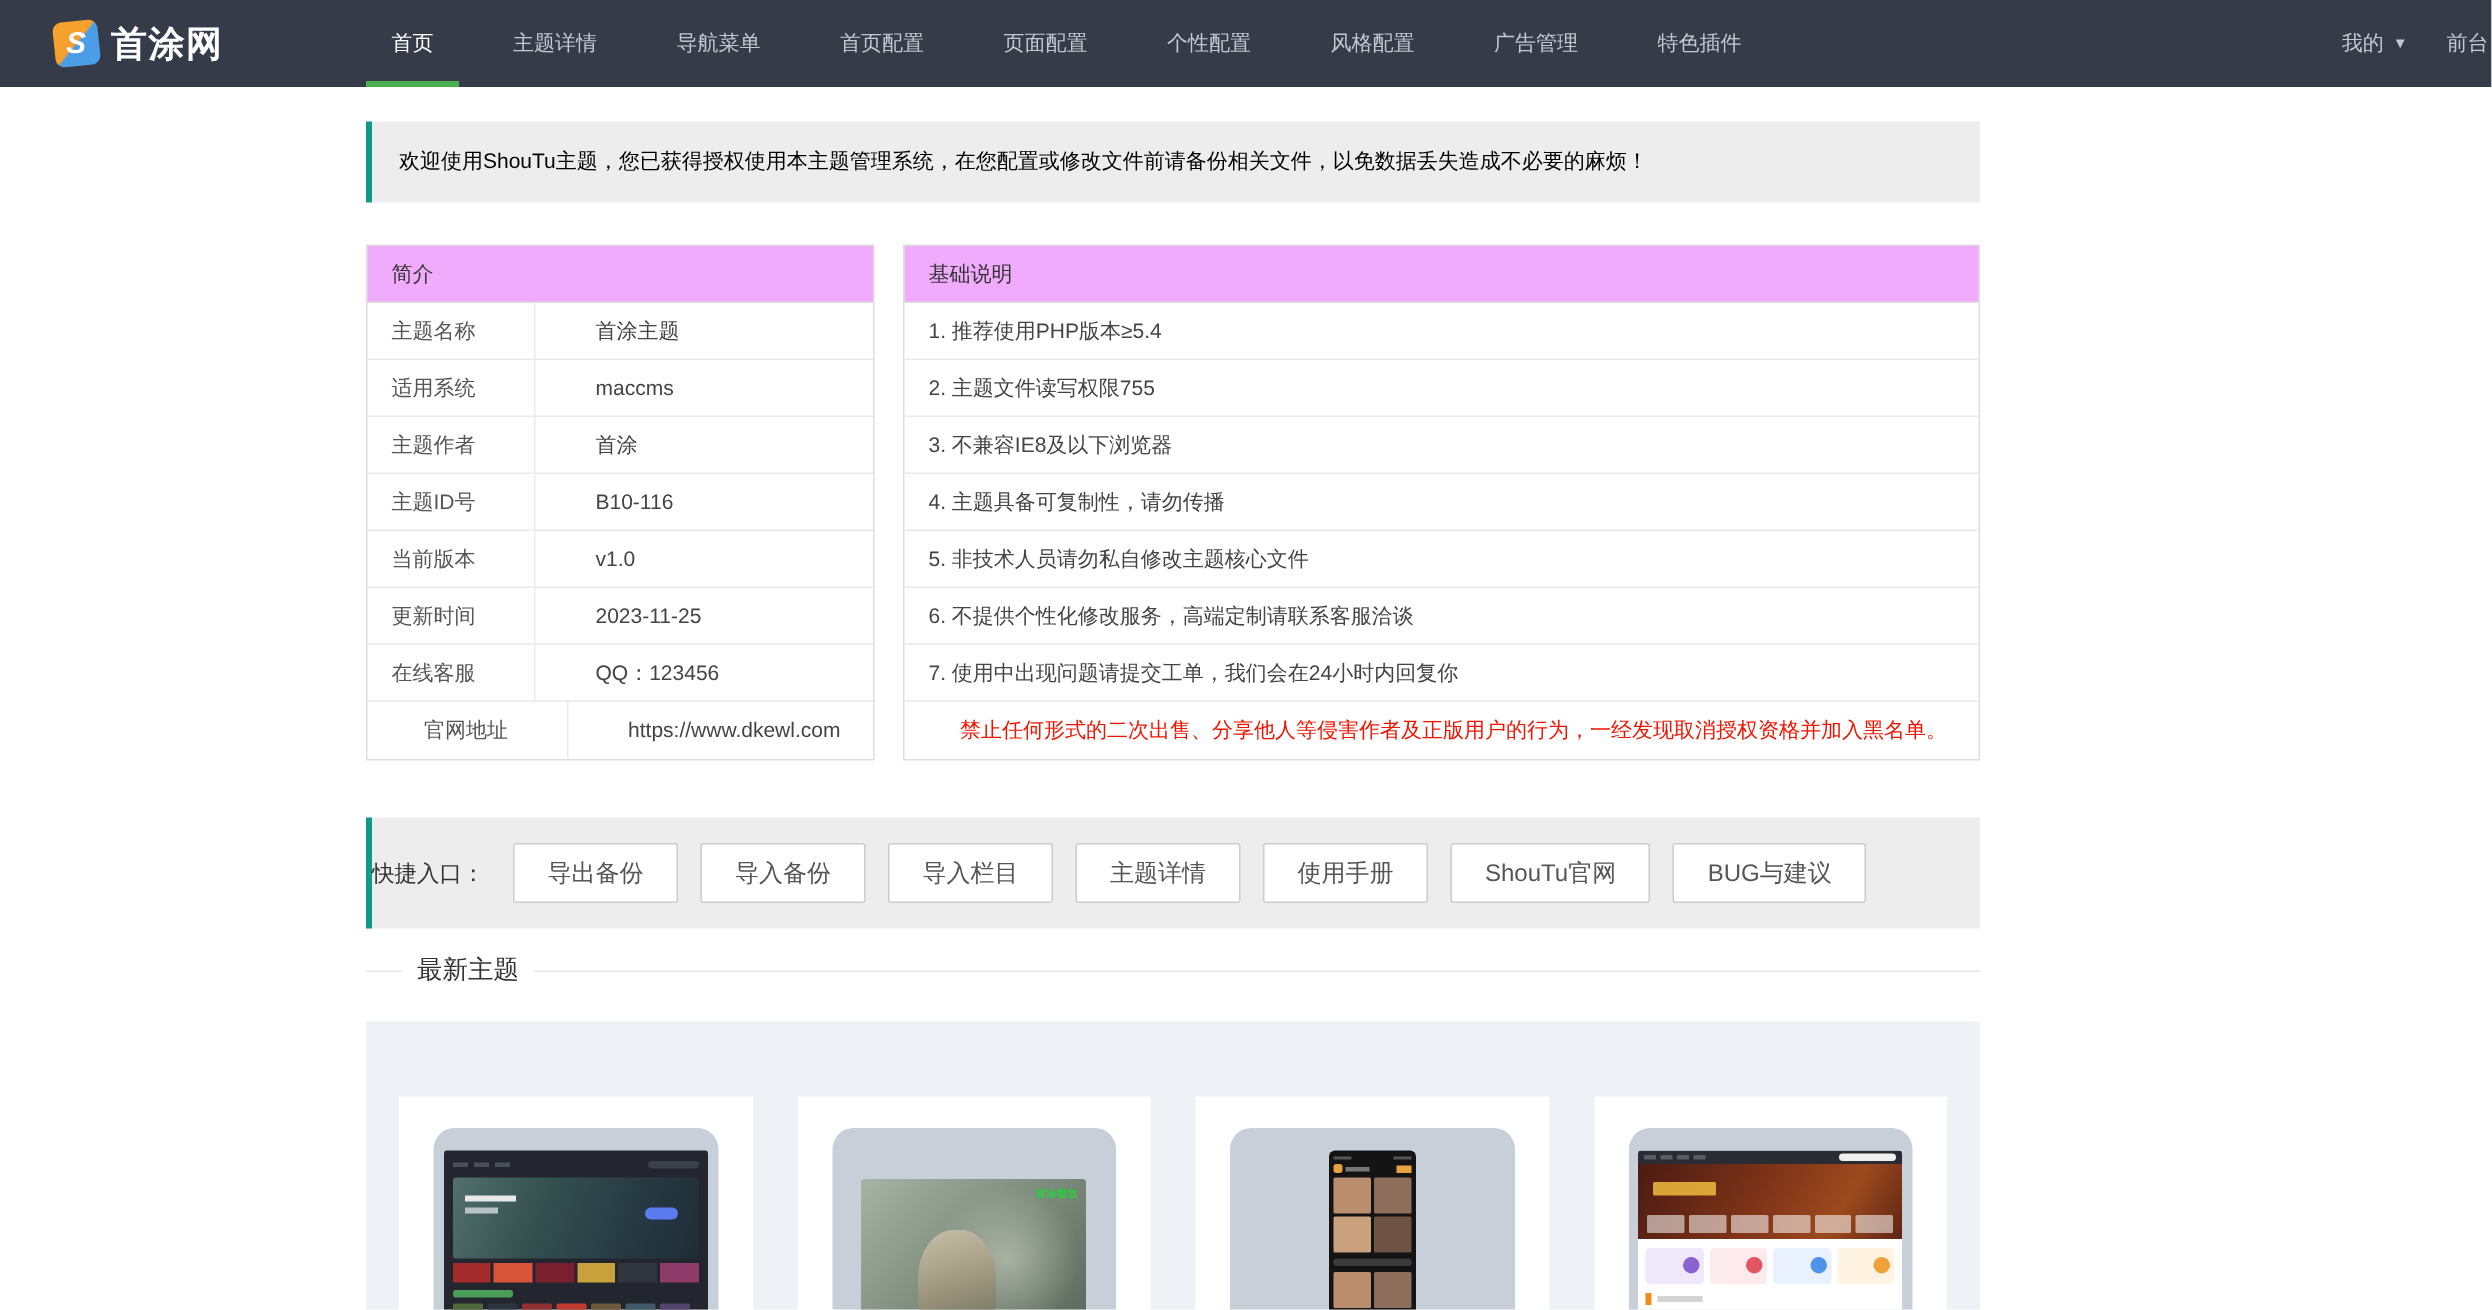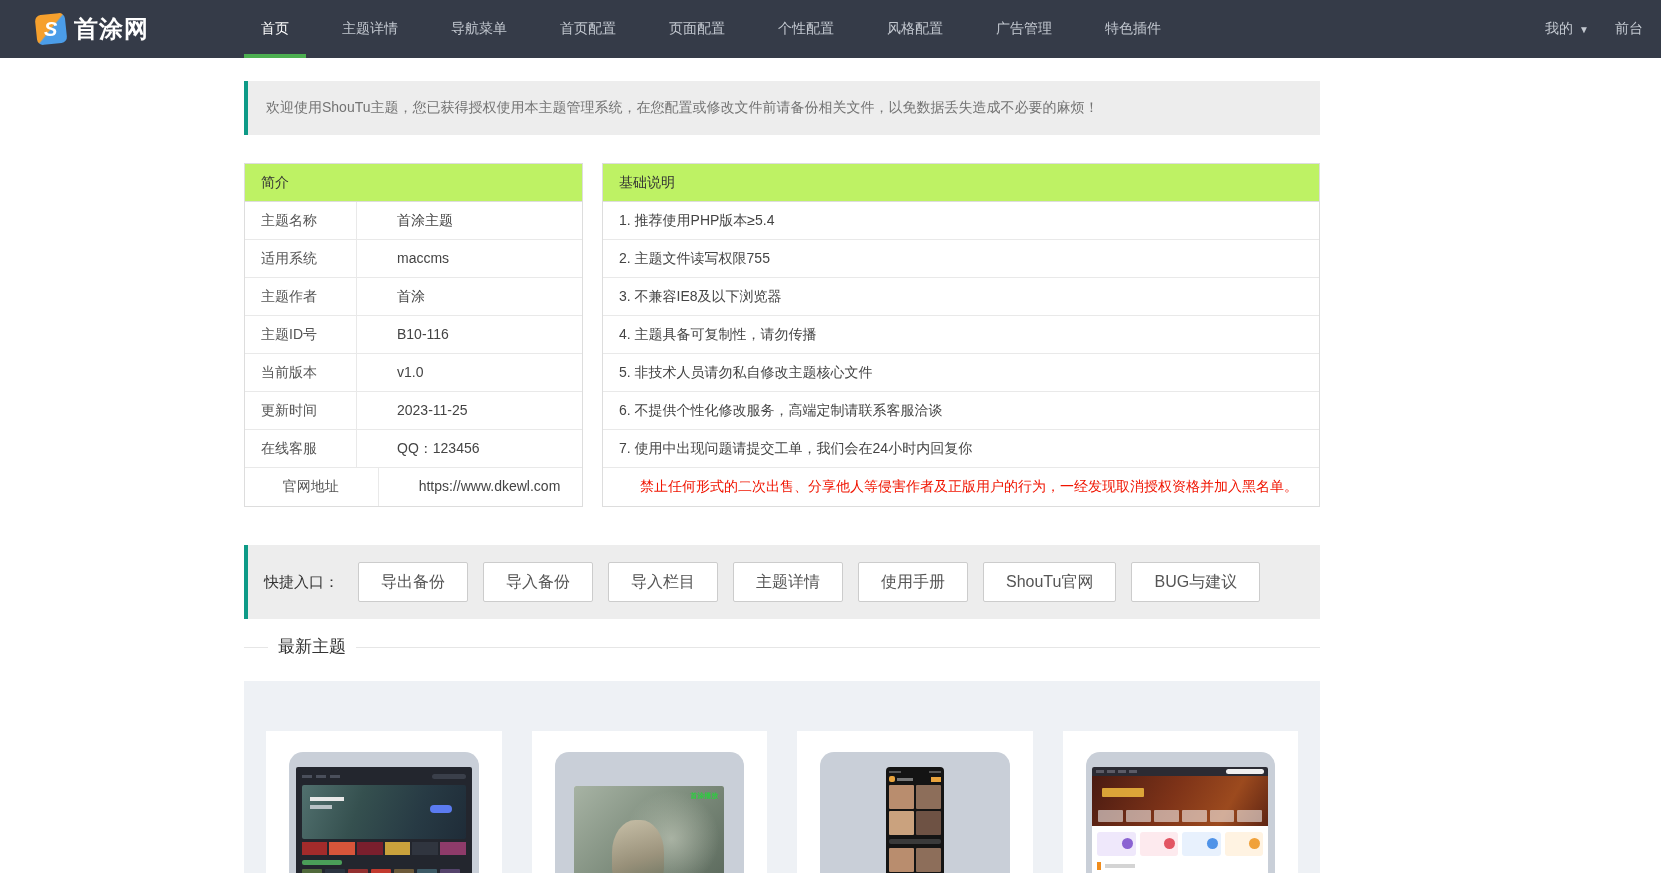--- a/index.html
+++ b/index.html
@@ -13,46 +13,46 @@
     background:linear-gradient(135deg,#f6a02d 48%,#4b9de8 52%);
     transform:rotate(-6deg); display:flex; align-items:center; justify-content:center; }
   .logo-icon b { color:#fff; font-size:20px; font-style:italic; font-weight:bold;
     transform:rotate(6deg); line-height:1; }
   .brand-name { color:#fff; font-size:24px; font-weight:bold; margin-left:8px; letter-spacing:1px; }
   .mainnav { display:flex; align-items:stretch; }
   .mainnav .nav-item { display:flex; align-items:center; padding:0 17px; margin-right:19px;
     color:#c3c8d0; font-size:14px; text-decoration:none; cursor:pointer; border-bottom:4px solid transparent;
     border-top:4px solid transparent; }
   .mainnav .nav-item.active { color:#fff; border-bottom-color:#4caf50; }
-  .top-right { margin-left:auto; display:flex; align-items:center; padding-right:18px; }
+  .top-right { margin-left:auto; display:flex; align-items:center; padding-right:2px; }
   .top-right a { color:#c3c8d0; font-size:14px; text-decoration:none; cursor:pointer; display:flex; align-items:center; }
   .top-right .sep { width:26px; }
   .caret { font-size:10px; margin-left:6px; color:#c3c8d0; }
 
   
   .container { width:1076px; margin-left:244px; }
 
   .notice { margin-top:23px; height:54px; background:#ededed; border-left:4px solid #0e9a87;
-    display:flex; align-items:center; padding-left:18px; font-size:14px; color:#737373; }
+    display:flex; align-items:center; padding-left:18px; font-size:14px; color:#000000; }
 
   .tables { margin-top:28px; display:flex; gap:19px; }
   .panel-table { border:1px solid #ddd; background:#fff; }
-  .panel-table .thead { height:38px; line-height:37px; background:#bef264; padding-left:16px;
+  .panel-table .thead { height:38px; line-height:37px; background:#f0abfc; padding-left:16px;
     font-size:14px; color:#333; border-bottom:1px solid #ddd; }
   .trow { height:38px; line-height:37px; border-bottom:1px solid #e9e9e9; display:flex; font-size:14px;gap:24px; }
   .trow:last-child { border-bottom:none;justify-content:center; }
   .intro { width:339px; flex:0 0 339px; }
   .intro .cl { width:112px; flex:0 0 112px; padding-left:16px; color:#555; border-right:1px solid #e9e9e9; }
   .intro .cv { padding-left:16px; color:#444; }
   .notes { flex:1; }
   .notes .trow { padding-left:16px; color:#444; }
   .trow.warn { color:#f01400; }
 
   .quickbar { margin-top:38px; height:74px; background:#ededed; border-left:4px solid #0e9a87;
-    display:flex; align-items:center; padding-left:16px; }
+    display:flex; align-items:center; }
   .quickbar .qlabel { font-size:15px; color:#333; margin-right:4px; }
   .qbtn { height:40px; margin-left:15px; padding:0 22px; background:#fff; border:1px solid #ccc;
     border-radius:2px; font-size:16px; color:#555; cursor:pointer;
     font-family:"Liberation Sans","DejaVu Sans",sans-serif; }
 
   .legend { margin-top:16px; position:relative; height:24px; }
   .legend::before { content:''; position:absolute; left:0; right:0; top:12px; height:1px; background:#e6e6e6; }
   .legend span { position:relative; display:inline-block; margin-left:24px; padding:0 10px;
     background:#fff; font-size:17px; color:#333; line-height:24px; }
 

